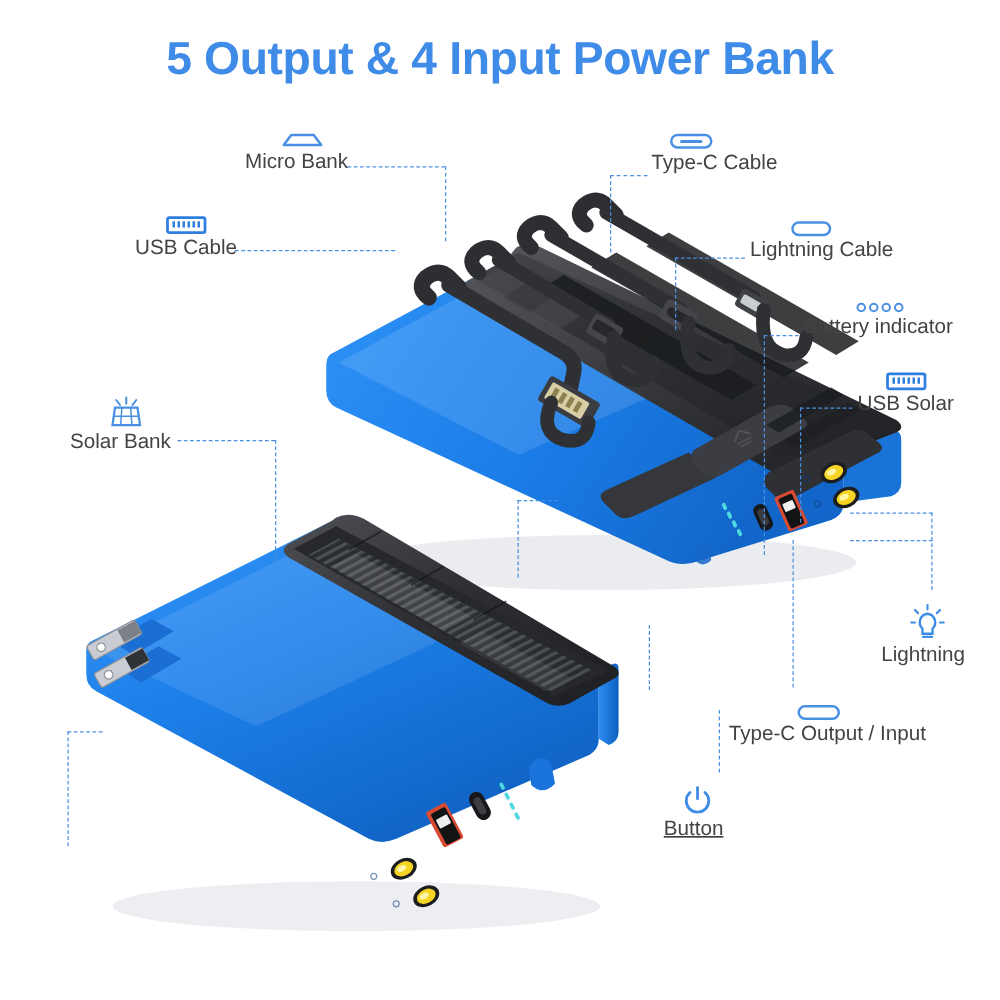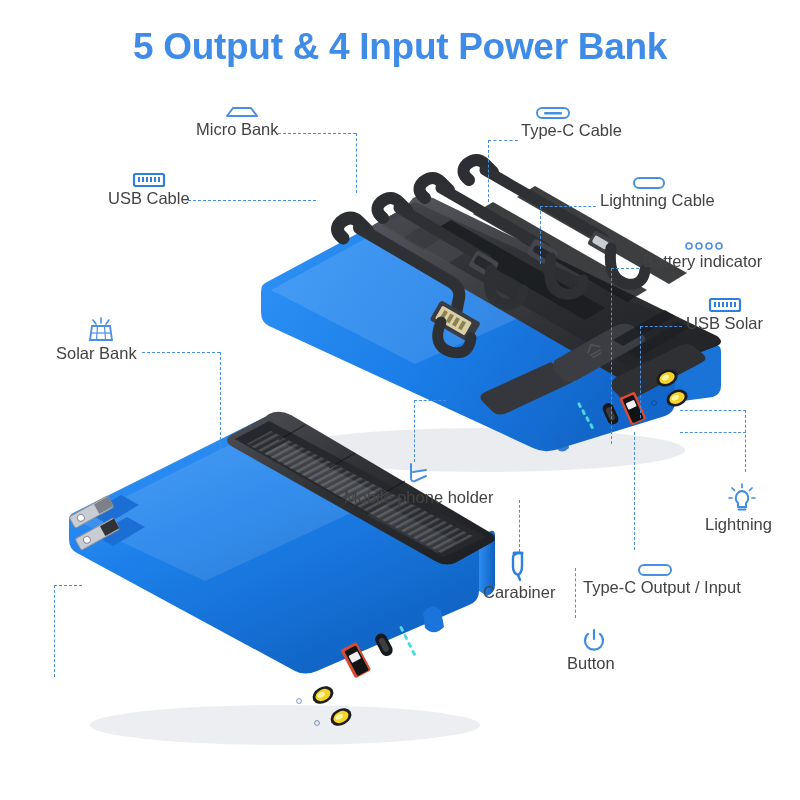--- a/index.html
+++ b/index.html
@@ -462,51 +462,32 @@
         <g stroke="#4a90e2" stroke-width="1.6" stroke-linecap="round">
           <line x1="15" y1="2" x2="15" y2="7"></line>
           <line x1="7" y1="4" x2="10" y2="8"></line>
           <line x1="23" y1="4" x2="20" y2="8"></line>
         </g>
       </svg>
     </span>
     <span class="ctext">Solar Bank</span>
   </div>
 
-  <div class="callout" style="left:344px;top:460px;">
-    <span class="cicon" style="margin-left:58px;">
-      <svg class="ic" width="30" height="28" viewBox="0 0 30 28">
-        <path d="M9,4 L9,18 Q9,22 13,21 L24,16" fill="none" stroke="#4a90e2" stroke-width="2" stroke-linecap="round"></path>
-        <path d="M11,12 L24,10" fill="none" stroke="#4a90e2" stroke-width="2" stroke-linecap="round"></path>
-      </svg>
-    </span>
-    <span class="ctext">Mobile phone holder</span>
-  </div>
-
-  <div class="callout" style="left:483px;top:551px;">
-    <span class="cicon" style="margin-left:26px;">
-      <svg class="ic" width="20" height="32" viewBox="0 0 20 32">
-        <path d="M7,3 Q4,3 4,7 L4,16 Q4,22 9,24 L11,29" fill="none" stroke="#2f7fe0" stroke-width="2.4" stroke-linecap="round"></path>
-        <path d="M13,3 L13,15 Q13,22 9,24" fill="none" stroke="#2f7fe0" stroke-width="2.4" stroke-linecap="round"></path>
-        <path d="M5,2 L13,2" stroke="#2f7fe0" stroke-width="3" stroke-linecap="round"></path>
-      </svg>
-    </span>
-    <span class="ctext">Carabiner</span>
-  </div>
+
 
   <div class="callout" style="left:583px;top:562px;">
     <span class="cicon" style="margin-left:52px;">
       <svg class="ic" width="40" height="16" viewBox="0 0 40 16">
         <rect x="4" y="3" width="32" height="10" rx="5" fill="none" stroke="#4a90e2" stroke-width="2"></rect>
       </svg>
     </span>
     <span class="ctext">Type-C Output / Input</span>
   </div>
 
-  <div class="callout" style="left:567px;top:628px;">
+  <div class="callout" style="left:531px;top:628px;text-decoration:underline;">
     <span class="cicon" style="margin-left:14px;">
       <svg class="ic" width="26" height="26" viewBox="0 0 26 26">
         <path d="M7,6 A9,9 0 1,0 19,6" fill="none" stroke="#3d8ce5" stroke-width="2.2" stroke-linecap="round"></path>
         <line x1="13" y1="2" x2="13" y2="11" stroke="#3d8ce5" stroke-width="2.2" stroke-linecap="round"></line>
       </svg>
     </span>
     <span class="ctext">Button</span>
   </div>
 
   <div class="callout" style="left:705px;top:483px;">

